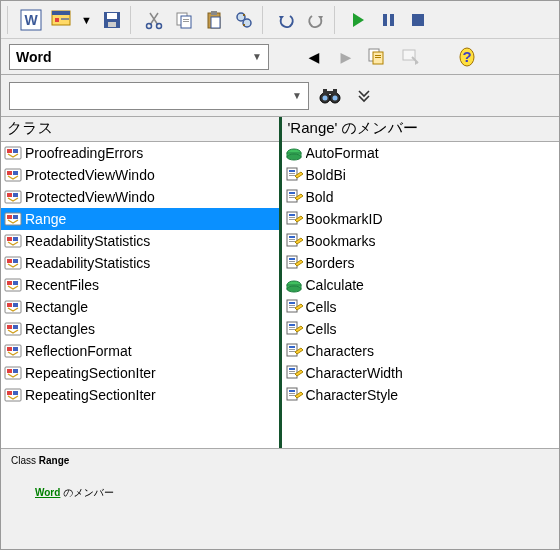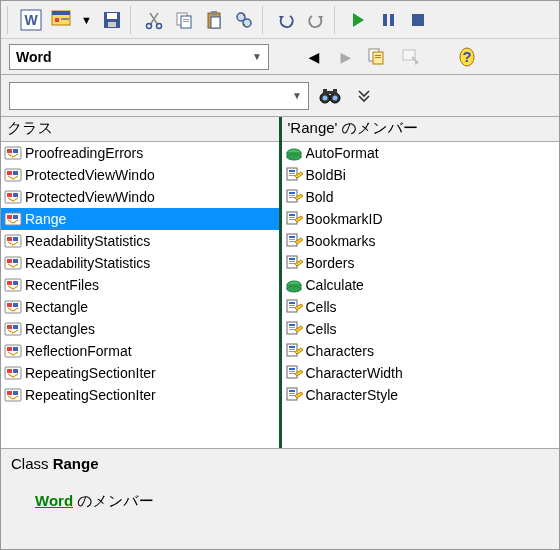--- a/index.html
+++ b/index.html
@@ -26,21 +26,21 @@
   .panel-list::-webkit-scrollbar { width: 20px; }
   .panel-list::-webkit-scrollbar-track { background: #f0f0f0; }
   .panel-list::-webkit-scrollbar-thumb { background: #c8c8c8; border: 1px solid #aaa; }
   .panel-list::-webkit-scrollbar-button { background: #e8e8e8; height: 18px; border: 1px solid #aaa; }
   
   .list-item { display: flex; align-items: center; height: 22px; padding: 0 2px; white-space: nowrap; overflow: hidden; cursor: pointer; }
   .list-item.selected { background: #0a90ff; color: #fff; }
   .list-item .icon { width: 20px; height: 18px; margin-right: 2px; flex-shrink: 0; display: flex; align-items: center; justify-content: center; }
   .list-item .label { flex: 1; overflow: hidden; }
   
-  .detail { padding: 6px 10px; font-size: 15px; background: #f0f0f0; }
+  .detail { padding: 6px 10px; font-size: 10px; background: #f0f0f0; }
   .detail .line2 { padding-left: 24px; margin-top: 20px; }
   .detail a { color: #008000; font-weight: bold; text-decoration: underline; }
   
   svg { display: block; }
 </style>
 </head>
 <body>
 
 <svg width="0" height="0" style="position:absolute">
   <defs>

